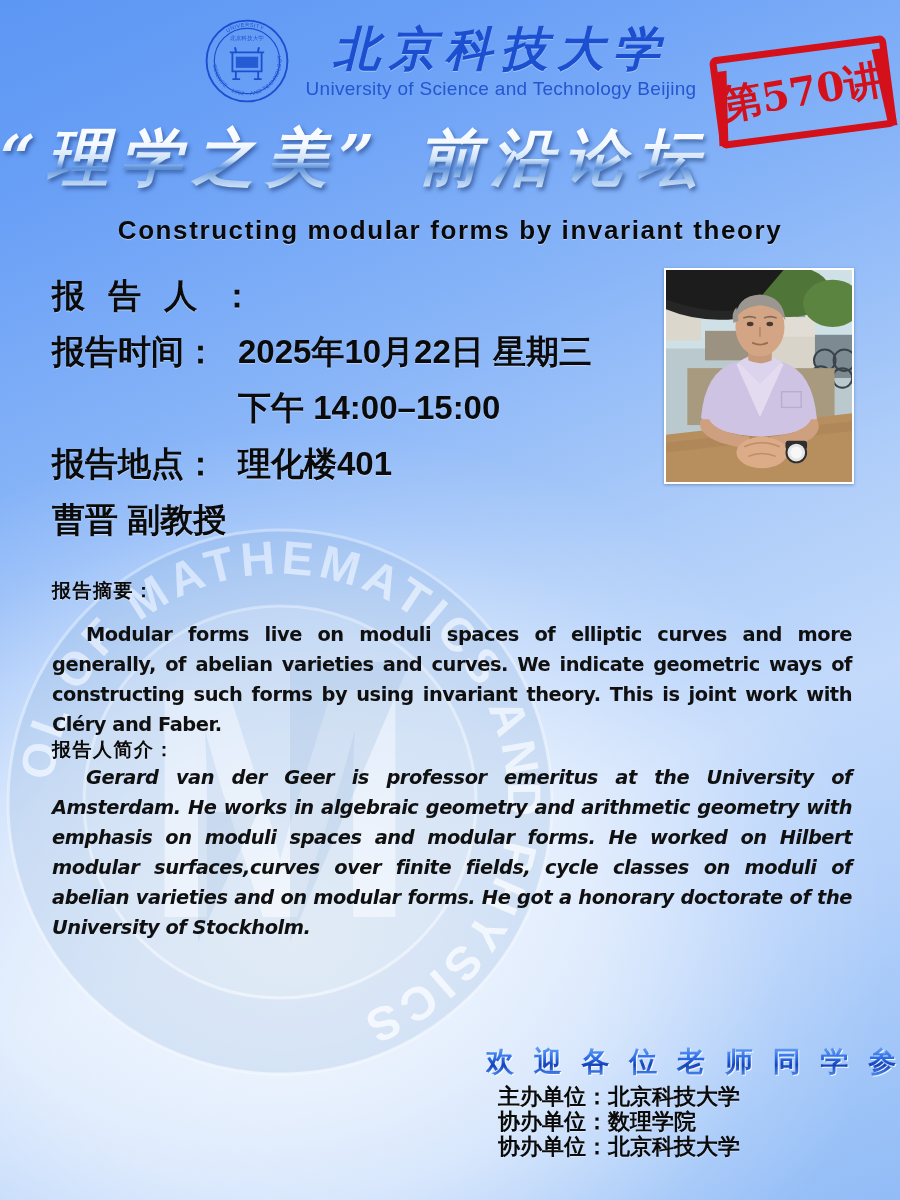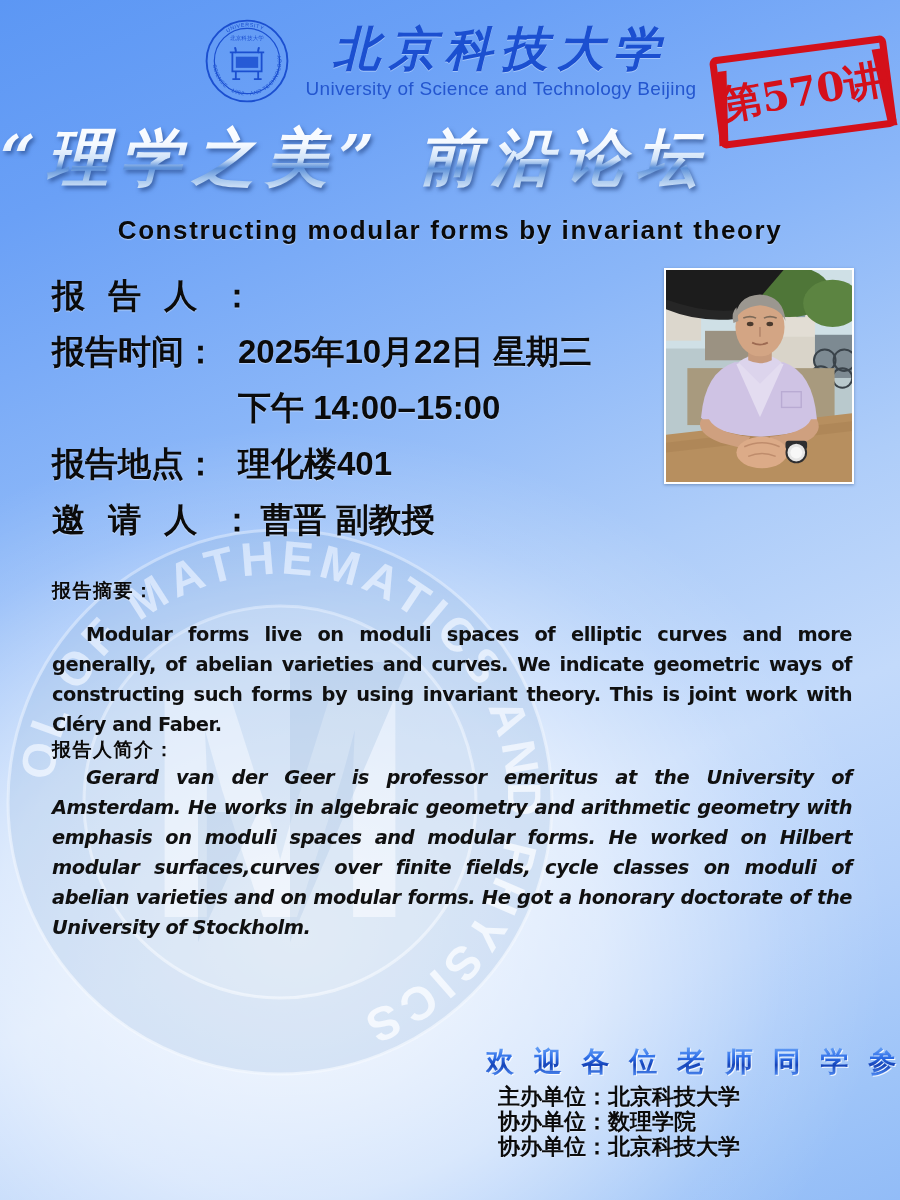--- a/index.html
+++ b/index.html
@@ -313,21 +313,20 @@
       <span class="val">2025年10月22日 星期三</span>
     </div>
     <div class="info-row indent">
       <span class="val">下午 14:00–15:00</span>
     </div>
     <div class="info-row">
       <span class="lbl">报告地点：</span>
       <span class="val">理化楼401</span>
     </div>
     <div class="info-row spaced">
-      <span class="lbl">邀 请 人 ：</span>
       <span class="val">曹晋 副教授</span>
     </div>
   </div>
 
   <div class="sec-heading" id="abstract-heading">报告摘要：</div>
   <div class="sec-body" id="abstract-body">Modular forms live on moduli spaces of elliptic curves and more generally, of abelian varieties and curves. We indicate geometric ways of constructing such forms by using invariant theory. This is joint work with Cléry and Faber.</div>
 
   <div class="sec-heading" id="bio-heading">报告人简介：</div>
   <div class="sec-body" id="bio-body">Gerard van der Geer is professor emeritus at the University of Amsterdam. He works in algebraic geometry and arithmetic geometry with emphasis on moduli spaces and modular forms. He worked on Hilbert modular surfaces,curves over finite fields, cycle classes on moduli of abelian varieties and on modular forms. He got a honorary doctorate of the University of Stockholm.</div>
 

